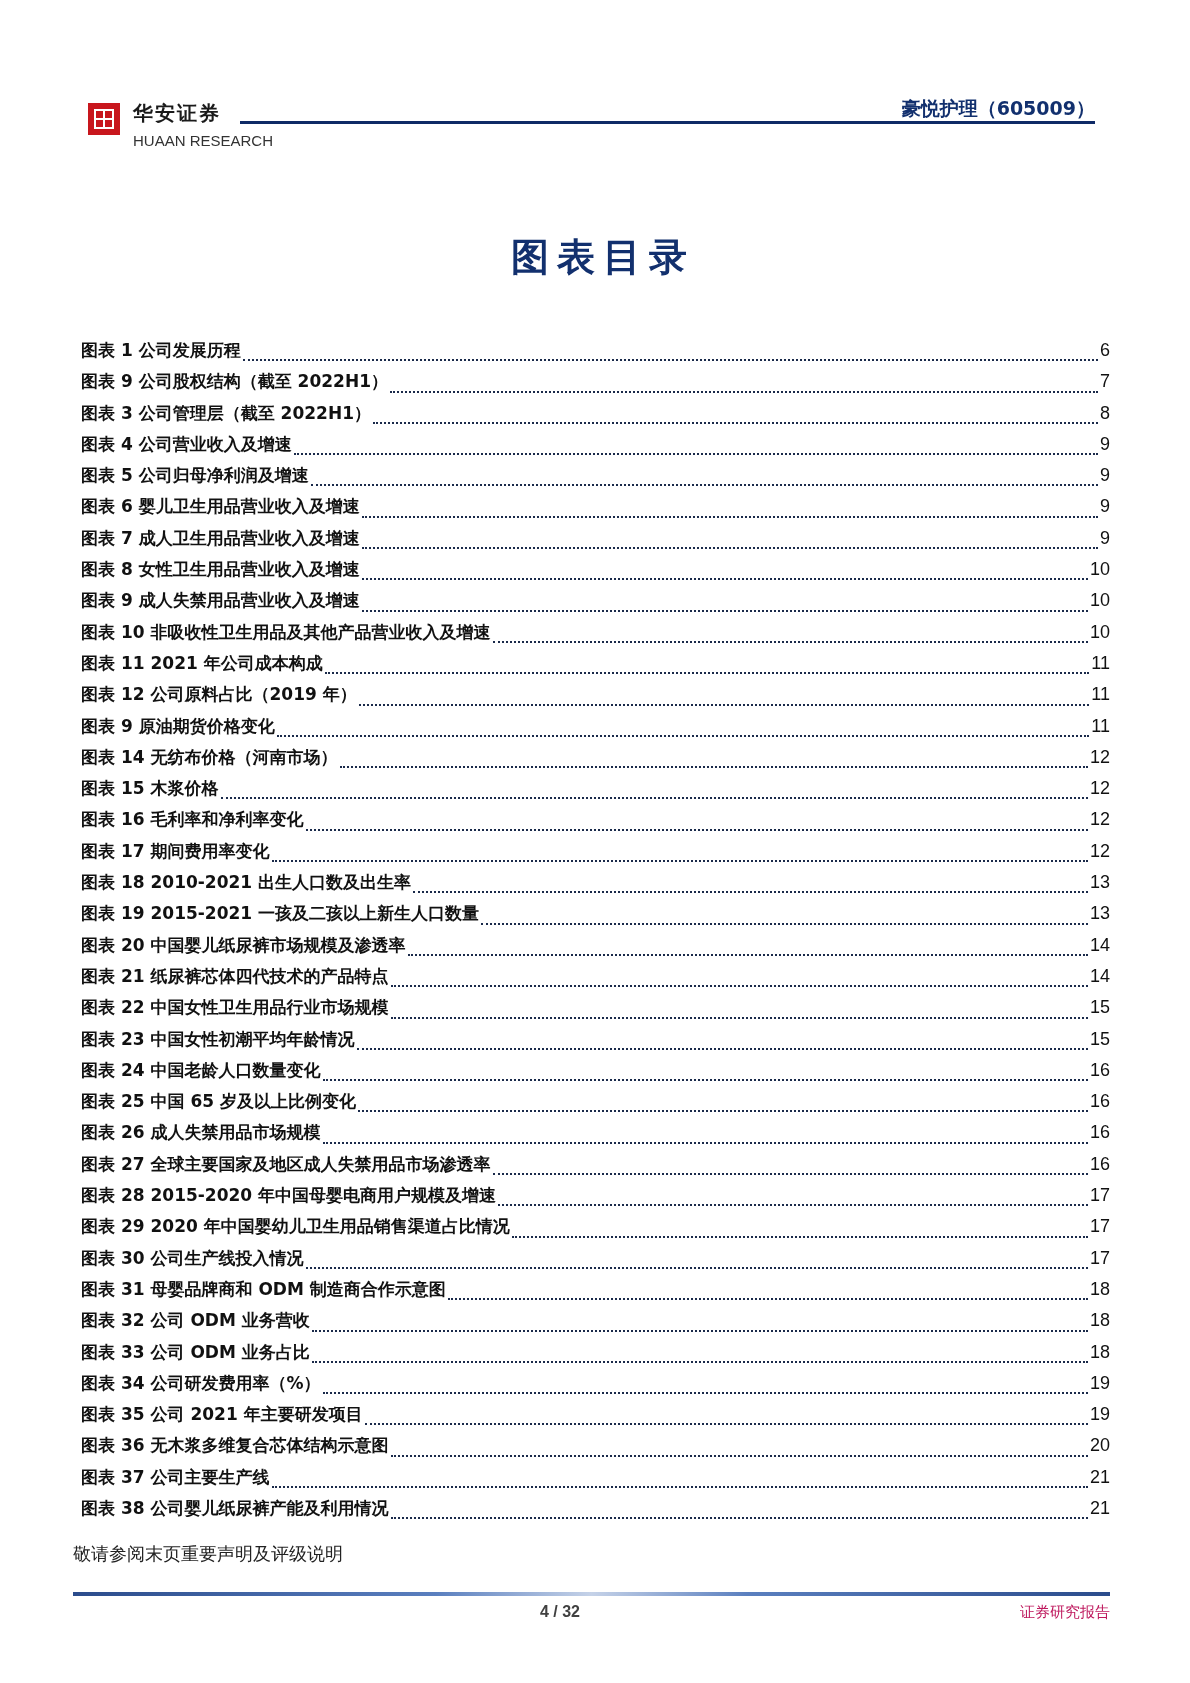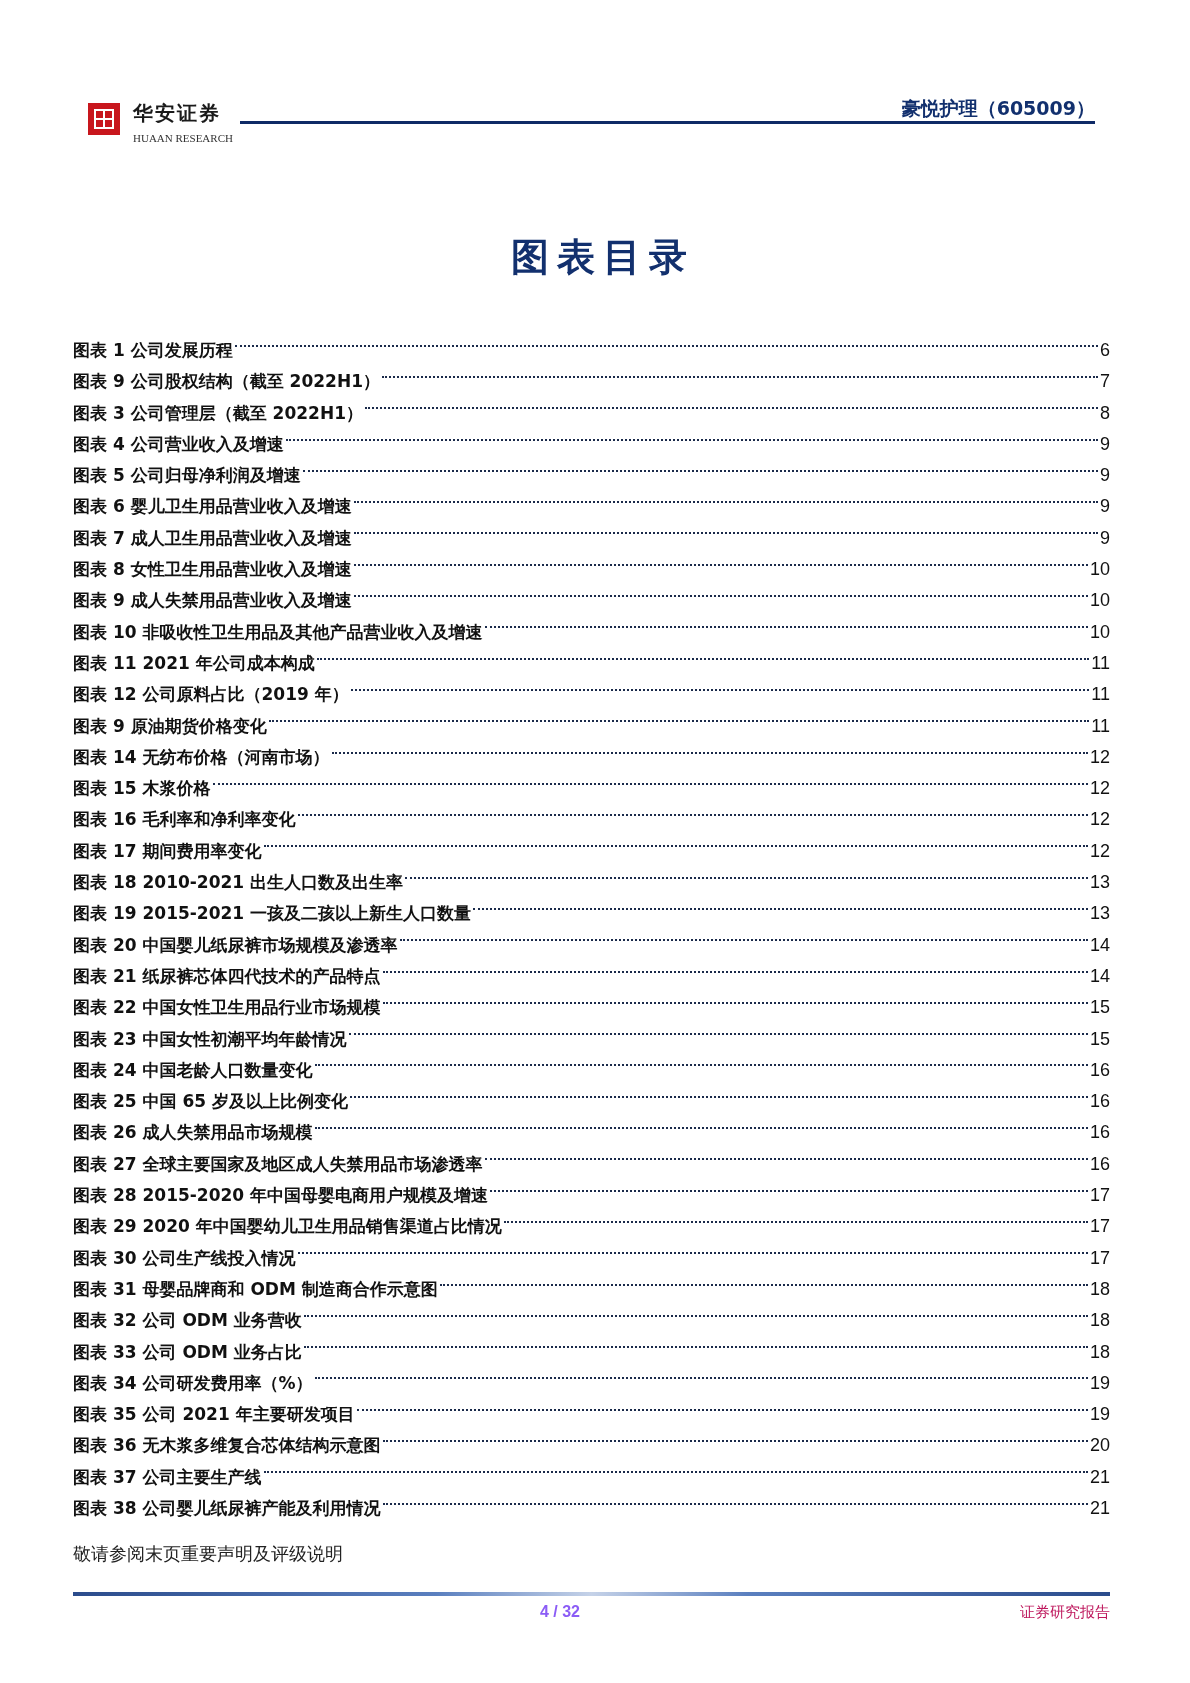--- a/index.html
+++ b/index.html
@@ -11,48 +11,48 @@
   .logo-mark { position: absolute; left: 88px; top: 103px; width: 32px; height: 32px;
                background: #c8161d; box-sizing: border-box; border: 2px solid #c8161d; }
   .logo-mark .inner { position: absolute; left: 4px; top: 4px; right: 4px; bottom: 4px;
                       border: 2px solid #fff; box-sizing: border-box; }
   .logo-mark .inner::before { content: ""; position: absolute; left: 50%; top: 0; bottom: 0;
                       width: 2px; background: #fff; transform: translateX(-50%); }
   .logo-mark .inner::after { content: ""; position: absolute; top: 50%; left: 0; right: 0;
                       height: 2px; background: #fff; transform: translateY(-50%); }
   .logo-cn { position: absolute; left: 133px; top: 100px; font-family: "DejaVu Serif", serif;
              font-size: 20px; letter-spacing: 2px; color: #1a1a1a; font-weight: bold; }
-  .logo-en { position: absolute; left: 133px; top: 132px; font-family: Liberation Serif, serif;
-             font-size: 11px; color: #333; letter-spacing: 0px; }
+  .logo-en { position: absolute; left: 133px; top: 132px; font-family: Liberation Sans, sans-serif;
+             font-size: 15px; color: #333; letter-spacing: 0px; }
   .header-rule { position: absolute; left: 240px; top: 121px; width: 855px; height: 3px; background: #0e2a66; }
   .header-title { position: absolute; right: 95px; top: 96px; font-size: 19px; font-weight: bold;
                   color: #12306e; font-family: "DejaVu Sans", sans-serif; }
 
   
   .page-title { position: absolute; left: 0; width: 1190px; top: 232px; text-align: center;
                 font-family: "DejaVu Serif", serif; font-size: 38px; font-weight: bold;
                 color: #12306e; letter-spacing: 8px; padding-left: 8px; }
 
   
   .toc { position: absolute; left: 73px; top: 335px; width: 1037px; }
-  .toc-row { display: flex; align-items: center; height: 31.3px; line-height: 31.3px;
-             font-size: 17px; font-weight: bold; color: #111; white-space: nowrap; }
+  .toc-row { display: flex; align-items: flex-end; height: 31.3px; line-height: 31.3px;
+             font-size: 17px; font-weight: bold; color: #111; white-space: nowrap; margin-left: 8px; }
   .toc-row .label { flex: 0 0 auto; font-family: "DejaVu Sans", sans-serif; }
   .toc-row .leader { flex: 1 1 auto; margin: 0 2px; border-bottom: 2px dotted #1a2a4a;
                      position: relative; top: -5px; height: 0; }
   .toc-row .page { flex: 0 0 auto; font-family: "Liberation Sans", sans-serif; font-weight: normal;
                    font-size: 18px; color: #111; }
 
   
   .footer-rule { position: absolute; left: 73px; top: 1592px; width: 1037px; height: 4px;
                  background: linear-gradient(to right, #2b4c8c 0%, #5a7fbf 35%, #c5d2e8 50%, #5a7fbf 65%, #2b4c8c 100%); }
   .footer-left { position: absolute; left: 73px; top: 1542px; font-family: "DejaVu Serif", serif;
                  font-size: 18px; color: #222; }
   .footer-center { position: absolute; left: 0; width: 1120px; top: 1603px; text-align: center;
-                   font-family: "Liberation Sans", sans-serif; font-size: 16px; color: #8b5cf6; font-weight: bold; }
+                   font-family: "Liberation Sans", sans-serif; font-size: 16px; color: #404040; font-weight: bold; }
   .footer-right { position: absolute; right: 80px; top: 1603px; font-family: "DejaVu Serif", serif;
                   font-size: 15px; color: #be185d; }
 </style>
 </head>
 <body>
 
 <div class="header">
   <div class="logo-mark">
       <div class="inner"></div>
     </div>

